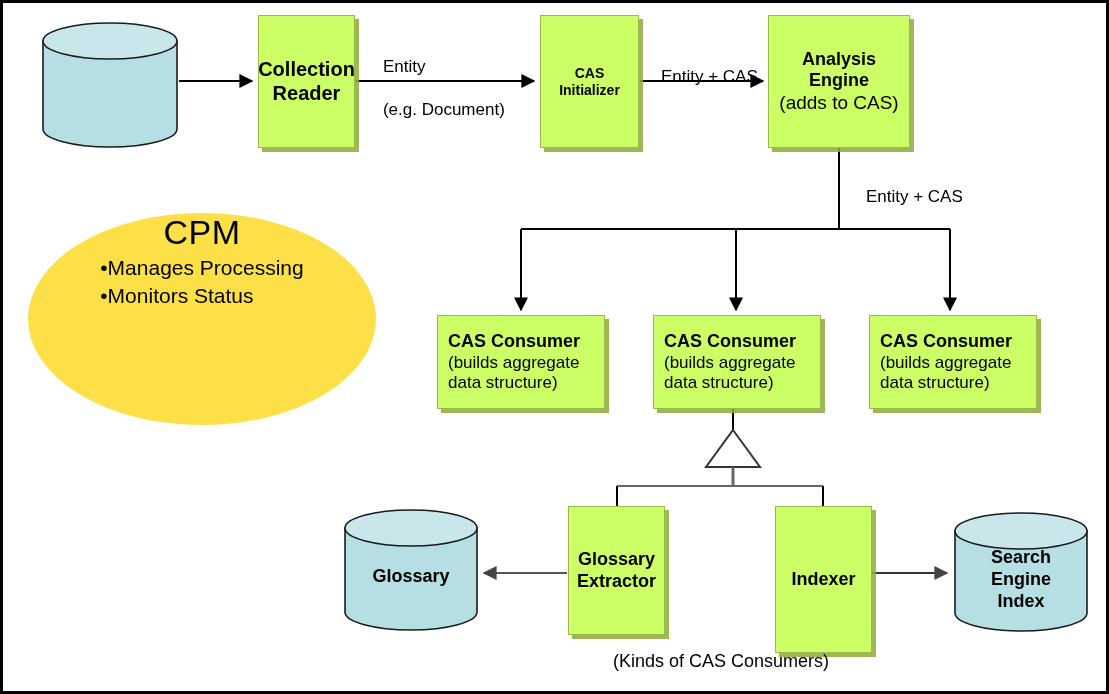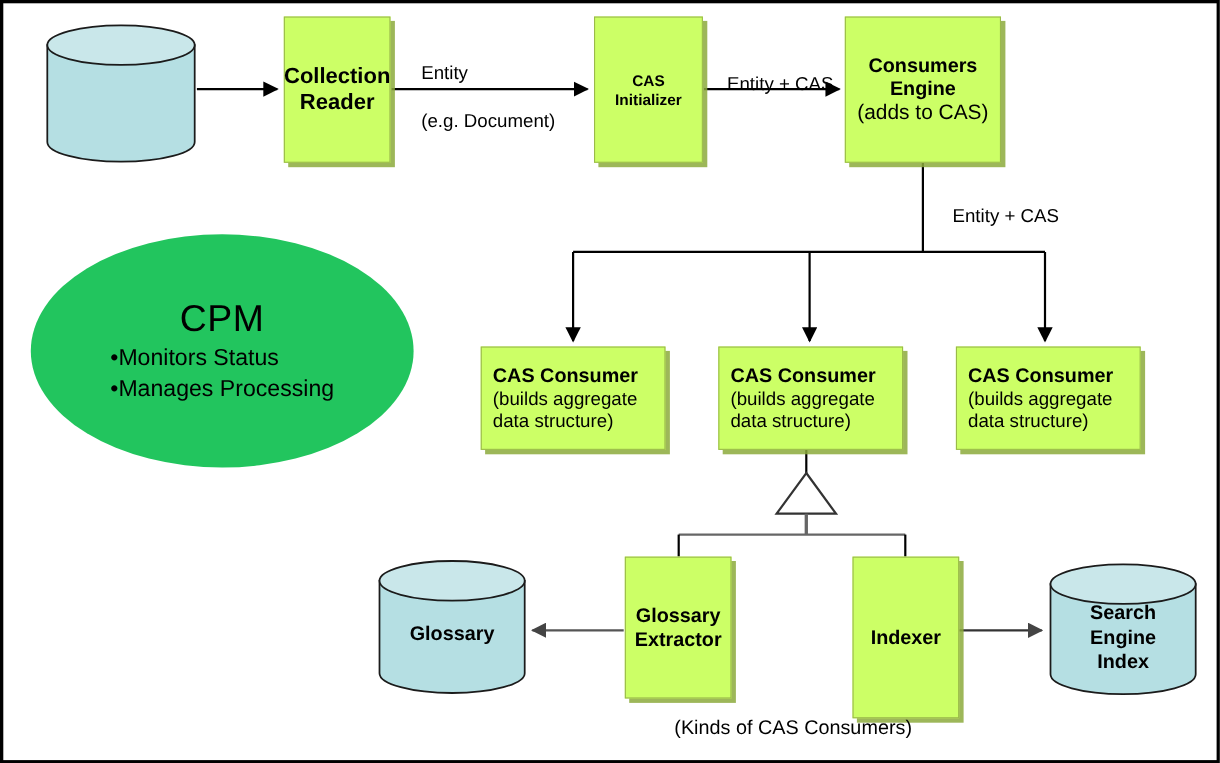--- a/index.html
+++ b/index.html
@@ -55,26 +55,25 @@
     position: absolute;
     left: 0; right: 0;
     text-align: center;
     font-weight: bold;
     color: #000;
     line-height: 1.22;
   }
   
   .cpm {
     position: absolute;
-    background: #22c55e;
+    background: #fde047;
     border-radius: 50%;
     display: flex;
     flex-direction: column;
     align-items: center;
-    justify-content: center;
   }
   .cpm .cpm-title {
     font-size: 34px;
     color: #000;
     letter-spacing: 0.5px;
     margin-bottom: 2px;
   }
   .cpm .cpm-list {
     font-size: 21px;
     color: #000;
@@ -162,37 +161,37 @@
       <span>Initializer</span>
     </div>
   </div>
 
   <div class="edge-label" style="left:639px; top:42px; font-size:17px;">
     <span>Entity + CAS</span>
   </div>
 
   <div class="node greenbox" style="left:765px; top:12px; width:142px; height:133px;">
     <div class="ttl" style="font-size:18px;">
-      <span>Consumers</span><br>
+      <span>Analysis</span><br>
       <span>Engine</span>
     </div>
     <div class="sub" style="font-size:19px;">
       <span>(adds to CAS)</span>
     </div>
   </div>
 
   <div class="edge-label" style="left:844px; top:162px; font-size:17px;">
     <span>Entity + CAS</span>
   </div>
 
   <div class="cpm" style="left:25px; top:210px; width:348px; height:212px;">
     <div class="cpm-title">CPM</div>
     <div class="cpm-list">
+      <div>•Manages Processing</div>
       <div>•Monitors Status</div>
-      <div>•Manages Processing</div>
     </div>
   </div>
 
   <div class="node greenbox" style="left:434px; top:312px; width:168px; height:94px; align-items:flex-start; padding-left:10px; justify-content:center;">
     <div class="ttl" style="font-size:18px; width:100%; text-align:left;">
       <span>CAS Consumer</span>
     </div>
     <div class="sub" style="font-size:17px; width:100%; text-align:left;">
       <span>(builds aggregate</span><br>
       <span>data structure)</span>

